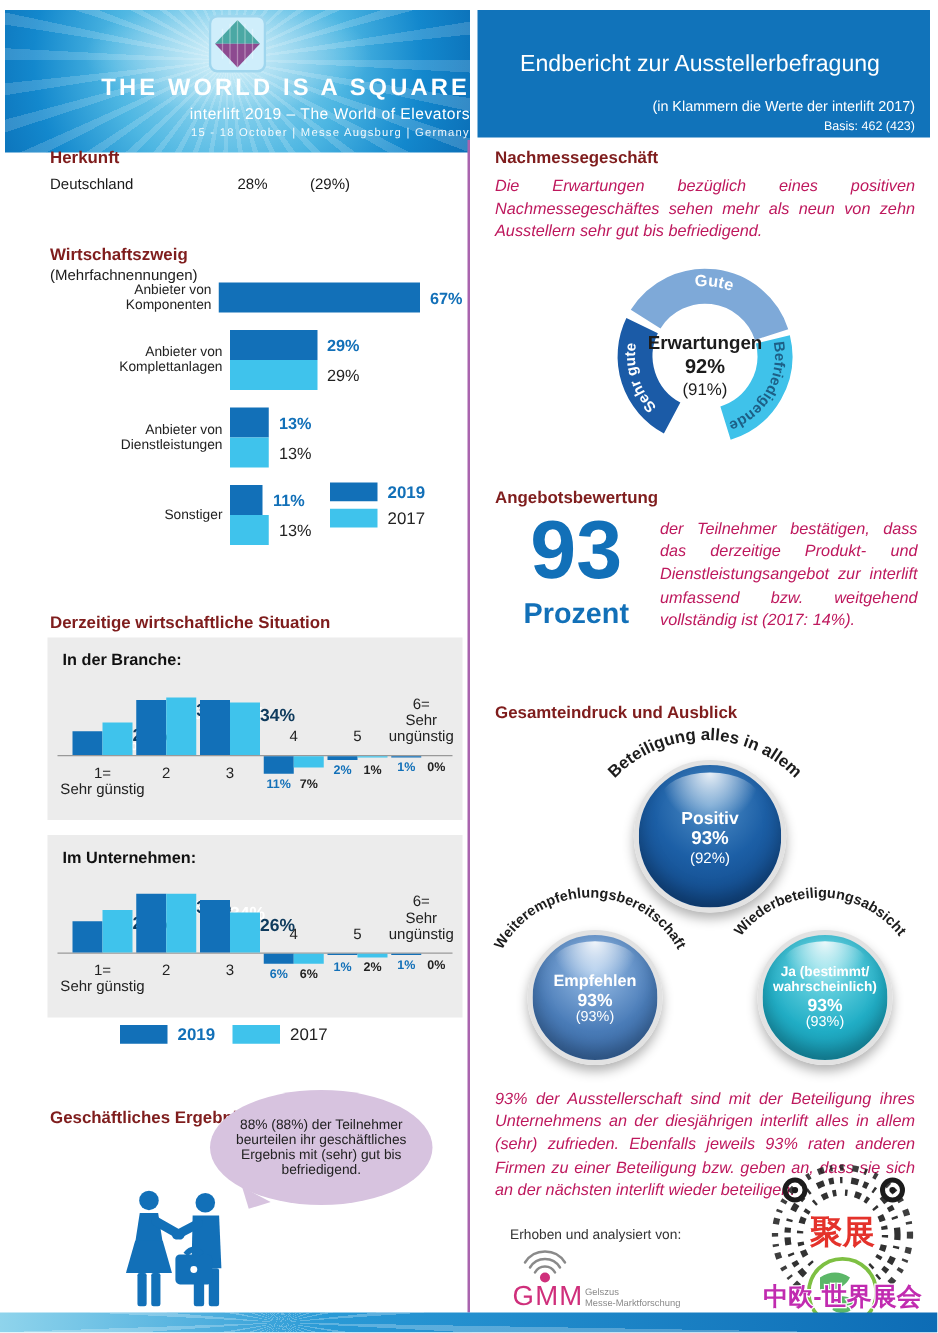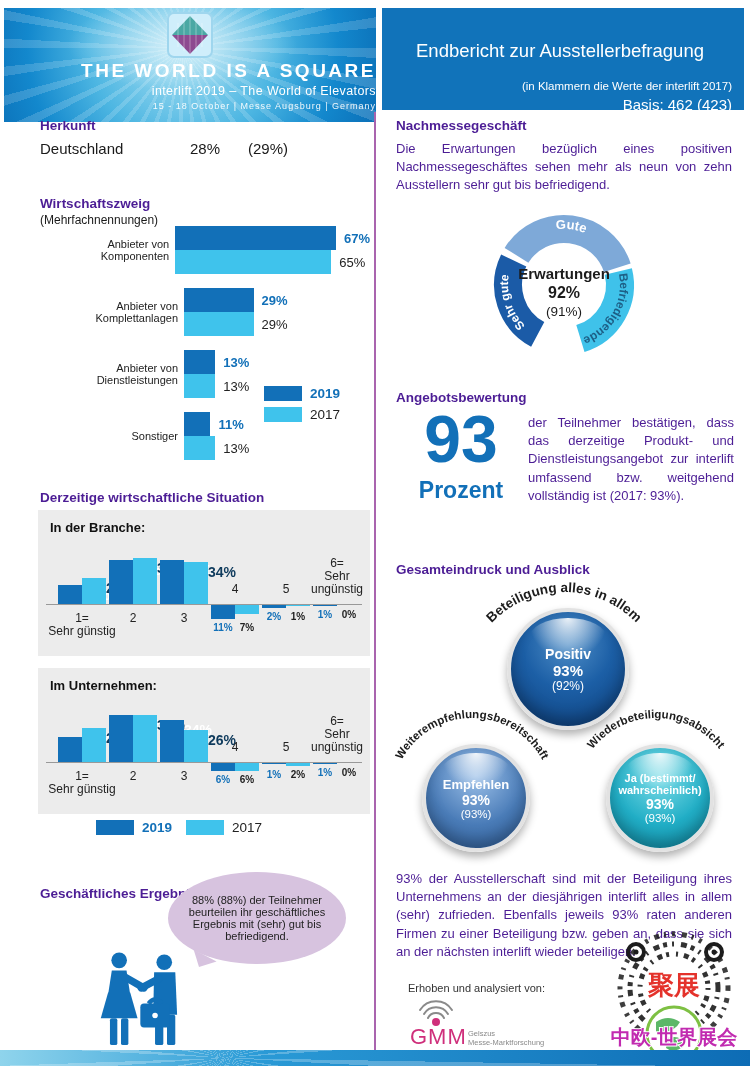--- a/index.html
+++ b/index.html
@@ -15,27 +15,27 @@
       repeating-conic-gradient(from 0deg at 48% 35%, rgba(255,255,255,.16) 0deg 3deg, rgba(255,255,255,0) 3deg 9deg),
       radial-gradient(circle at 48% 35%, #aee3f4 0%, #4db6e2 45%, #1388cd 75%, #0b6fb7 100%);
   }
   .banner-logo{position:absolute;left:50%;top:3px;transform:translateX(-50%);}
   .banner-title{position:absolute;left:0;right:0;top:52px;color:#fff;font-size:19px;font-weight:bold;letter-spacing:2.5px;}
   .banner-sub{position:absolute;left:0;right:0;top:76px;color:#fff;font-size:12.5px;letter-spacing:.4px;}
   .banner-dates{position:absolute;left:0;right:0;top:93px;color:rgba(255,255,255,.92);font-size:9px;letter-spacing:1px;}
   .report-box{position:absolute;left:382px;top:8px;width:362px;height:102px;background:#1173ba;color:#fff;}
   .report-title{position:absolute;left:0;right:6px;top:32px;text-align:center;font-size:18.5px;}
   .report-note{position:absolute;right:12px;top:72px;font-size:11.5px;}
-  .report-basis{position:absolute;right:12px;top:88px;font-size:15px;text-align:center;}
+  .report-basis{position:absolute;right:12px;top:88px;font-size:10px;text-align:center;}
   
   .col-left{position:absolute;left:0;top:112px;width:372px;height:938px;}
   .col-right{position:absolute;left:374px;top:112px;width:374px;height:938px;border-left:2px solid #a964ae;padding-left:12px;}
-  .sec-h{position:absolute;font-size:13.5px;font-weight:bold;color:#4c1d95;}
-  
-  .hk-row{position:absolute;left:40px;display:grid;grid-template-columns:150px 58px 70px;font-size:15px;}
+  .sec-h{position:absolute;font-size:13.5px;font-weight:bold;color:#7f1d1d;}
+  
+  .hk-row{position:absolute;left:40px;display:grid;grid-template-columns:150px 58px 70px;font-size:12px;}
   
   .wz{position:absolute;left:38px;top:114px;width:332px;height:262px;}
   .wz-group{display:flex;align-items:center;margin-bottom:14px;}
   .wz-label{width:140px;text-align:right;font-size:11px;padding-right:6px;color:#222;}
   .wz-bars{flex:1;}
   .wz-row{display:flex;align-items:center;height:24px;}
   .wz-bar{height:24px;}
   .wz-bar.s0{background:#1270b8;}
   .wz-bar.s1{background:#3fc3ec;}
   .wz-val{margin-left:8px;font-size:13px;white-space:nowrap;}
@@ -61,21 +61,21 @@
   .cat{position:absolute;font-size:12px;color:#222;text-align:center;white-space:nowrap;line-height:13px;}
   
   .bubble{
     position:absolute;left:168px;top:760px;width:178px;height:92px;background:#d7c3df;
     border-radius:50%;display:flex;align-items:center;justify-content:center;text-align:center;
     font-size:11px;color:#222;padding:6px 14px;box-sizing:border-box;
   }
   .bubble:after{content:"";position:absolute;left:18px;bottom:-16px;border:13px solid transparent;
     border-top-color:#d7c3df;transform:rotate(28deg);}
   
-  .para{position:absolute;font-size:13px;line-height:1.4;text-align:justify;color:#4c1d95;}
+  .para{position:absolute;font-size:13px;line-height:1.4;text-align:justify;color:#be185d;font-style:italic;}
   .big93{position:absolute;left:26px;top:296px;width:118px;text-align:center;color:#1270b8;}
   .big93 .n{font-size:66px;font-weight:bold;line-height:.95;}
   .big93 .p{font-size:23px;font-weight:bold;margin-top:6px;}
   .sphere-block{position:absolute;}
   .sphere{
     position:absolute;border-radius:50%;border:4px solid #e2e2e2;
     box-shadow:0 5px 9px rgba(0,0,0,.3), inset 0 -8px 14px rgba(0,0,0,.25);
     display:flex;flex-direction:column;align-items:center;justify-content:center;
     color:#fff;text-align:center;
   }
@@ -146,24 +146,20 @@
         <span class="sw s1"></span>
         <span class="lg2017">2017</span>
       </div>
     </div>
   <div class="wz-group">
         <div class="wz-label">Anbieter von Komponenten</div>
         <div class="wz-bars">
           <div class="wz-row">
             <div class="wz-bar s0" style="width: 160.8px;"></div>
             <div class="wz-val s0">67%</div>
-          </div>
-          <div class="wz-row">
-            <div class="wz-bar s1" style="width: 156px;"></div>
-            <div class="wz-val s1">65%</div>
           </div>
         </div>
       </div>
       <div class="wz-group">
         <div class="wz-label">Anbieter von Komplettanlagen</div>
         <div class="wz-bars">
           <div class="wz-row">
             <div class="wz-bar s0" style="width: 69.6px;"></div>
             <div class="wz-val s0">29%</div>
           </div>
@@ -341,21 +337,21 @@
     <text x="100" y="89" text-anchor="middle" class="donut-center" font-size="15">Erwartungen</text>
     <text x="100" y="108" text-anchor="middle" class="donut-center" font-size="16">92%</text>
     <text x="100" y="126" text-anchor="middle" fill="#1c1c1c" font-size="13.5">(91%)</text>
   </svg>
 
   <div class="sec-h" style="left:20px;top:278px">Angebotsbewertung</div>
   <div class="big93">
     <div class="n">93</div>
     <div class="p">Prozent</div>
   </div>
-  <div class="para" style="left:152px;top:302px;width:206px">der Teilnehmer bestätigen, dass das derzeitige Produkt- und Dienstleistungsangebot zur interlift umfassend bzw. weitgehend vollständig ist (2017: 93%).</div>
+  <div class="para" style="left:152px;top:302px;width:206px">der Teilnehmer bestätigen, dass das derzeitige Produkt- und Dienstleistungsangebot zur interlift umfassend bzw. weitgehend vollständig ist (2017: 14%).</div>
 
   <div class="sec-h" style="left:20px;top:450px">Gesamteindruck und Ausblick</div>
 
   <div class="sphere-block" style="left:68px;top:462px;width:240px;height:175px">
     <svg width="240" height="130" viewBox="0 0 240 130" style="position:absolute;left:0;top:0">
       <path id="arcS1" d="M 20 118 A 100 100 0 0 1 220 118" fill="none"></path>
       <text class="arc-text" font-size="13.5">
         <textPath href="#arcS1" startOffset="50%" text-anchor="middle">Beteiligung alles in allem</textPath>
       </text>
     </svg>

